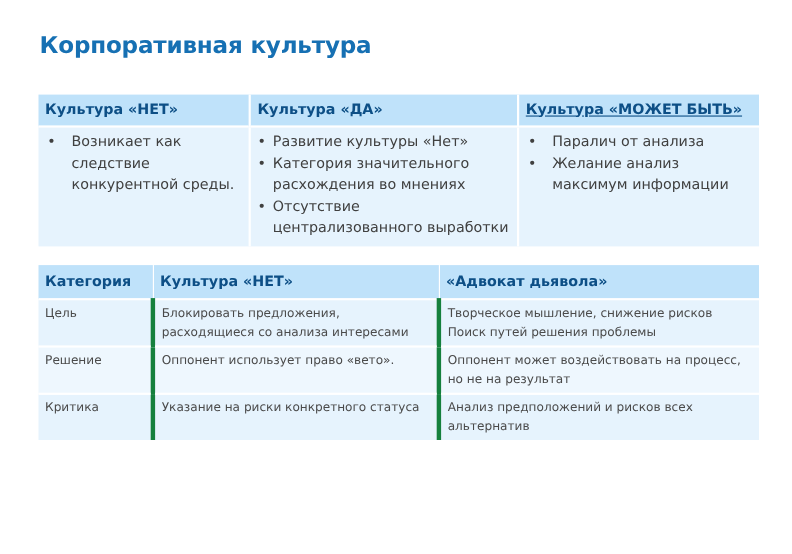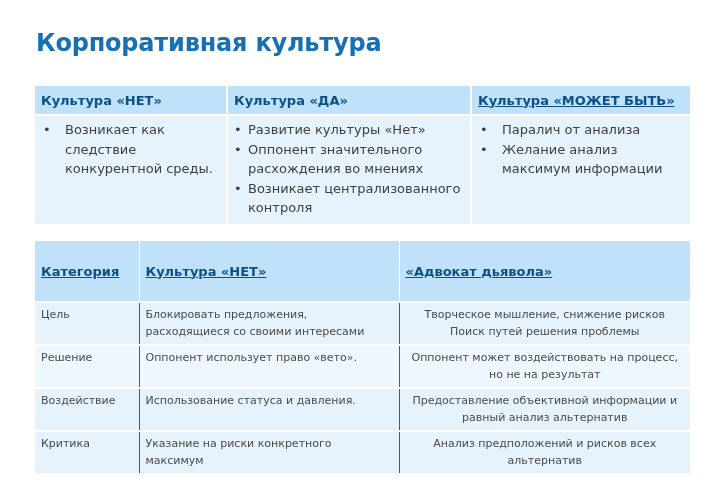--- a/index.html
+++ b/index.html
@@ -11,21 +11,21 @@
       width: 720px;
       height: 504px;
       position: relative;
       overflow: hidden;
       font-family: "DejaVu Sans", "Liberation Sans", sans-serif;
     }
     .page-title {
       position: absolute;
       left: 36px;
       top: 29px;
-      font-size: 24px;
+      font-size: 21px;
       font-weight: bold;
       color: #1670b3;
       letter-spacing: -0.2px;
       white-space: nowrap;
     }
 
     
     .t1 {
       position: absolute;
       left: 35px;
@@ -83,38 +83,37 @@
       width: 655px;
       border-collapse: collapse;
       table-layout: fixed;
     }
     .t2 th {
       background: #bfe2fa;
       color: #0d4f86;
       font-weight: bold;
       font-size: 13px;
       text-align: left;
-      padding: 16px 6px;
+      padding: 1px 6px;
       height: 28px;
       white-space: nowrap;
       border-right: 1px solid #ffffff;
-      text-decoration: underline;
     }
     .t2 th:last-child { border-right: none; }
     .t2 td {
       vertical-align: top;
       font-size: 11px;
       line-height: 16.5px;
       color: #4a4a4a;
       padding: 4px 6px 2px 6px;
       height: 35px;
       border-top: 2px solid #ffffff;
-      border-right: 1px solid #15803d;
-    }
-    .t2 td:last-child { border-right: none; text-align: center; }
+      border-right: 4px solid #15803d;
+    }
+    .t2 td:last-child { border-right: none; }
     .t2 tr.odd td { background: #e6f3fd; }
     .t2 tr.even td { background: #eef7fe; }
   </style>
 </head>
 <body>
 
 <div class="page-title">Корпоративная культура</div>
 
 <table class="t1">
   <colgroup>
@@ -140,25 +139,25 @@
         </ul>
       </td>
       <td class="narrow">
         <ul>
           <li>
             <span class="bullet">•</span>
             <span>Развитие культуры «Нет»</span>
           </li>
           <li>
             <span class="bullet">•</span>
-            <span>Оппонент значительного расхождения во мнениях</span>
-          </li>
-          <li>
-            <span class="bullet">•</span>
-            <span>Возникает централизованного контроля</span>
+            <span>Категория значительного расхождения во мнениях</span>
+          </li>
+          <li>
+            <span class="bullet">•</span>
+            <span>Отсутствие централизованного выработки</span>
           </li>
         </ul>
       </td>
       <td class="wide">
         <ul>
           <li>
             <span class="bullet">•</span>
             <span>Паралич от анализа</span>
           </li>
           <li>
@@ -180,35 +179,30 @@
   <thead>
     <tr>
       <th>Категория</th>
       <th>Культура «НЕТ»</th>
       <th>«Адвокат дьявола»</th>
     </tr>
   </thead>
   <tbody>
     <tr class="odd">
       <td>Цель</td>
-      <td>Блокировать предложения, расходящиеся со своими интересами</td>
+      <td>Блокировать предложения, расходящиеся со анализа интересами</td>
       <td>
         <div>Творческое мышление, снижение рисков</div>
         <div>Поиск путей решения проблемы</div>
       </td>
     </tr>
     <tr class="even">
       <td>Решение</td>
       <td>Оппонент использует право «вето».</td>
       <td>Оппонент может воздействовать на процесс, но не на результат</td>
     </tr>
     <tr class="odd">
-      <td>Воздействие</td>
-      <td>Использование статуса и давления.</td>
-      <td>Предоставление объективной информации и равный анализ альтернатив</td>
-    </tr>
-    <tr class="odd">
       <td>Критика</td>
-      <td>Указание на риски конкретного максимум</td>
+      <td>Указание на риски конкретного статуса</td>
       <td>Анализ предположений и рисков всех альтернатив</td>
     </tr>
   </tbody>
 </table>
 
 </body></html>

